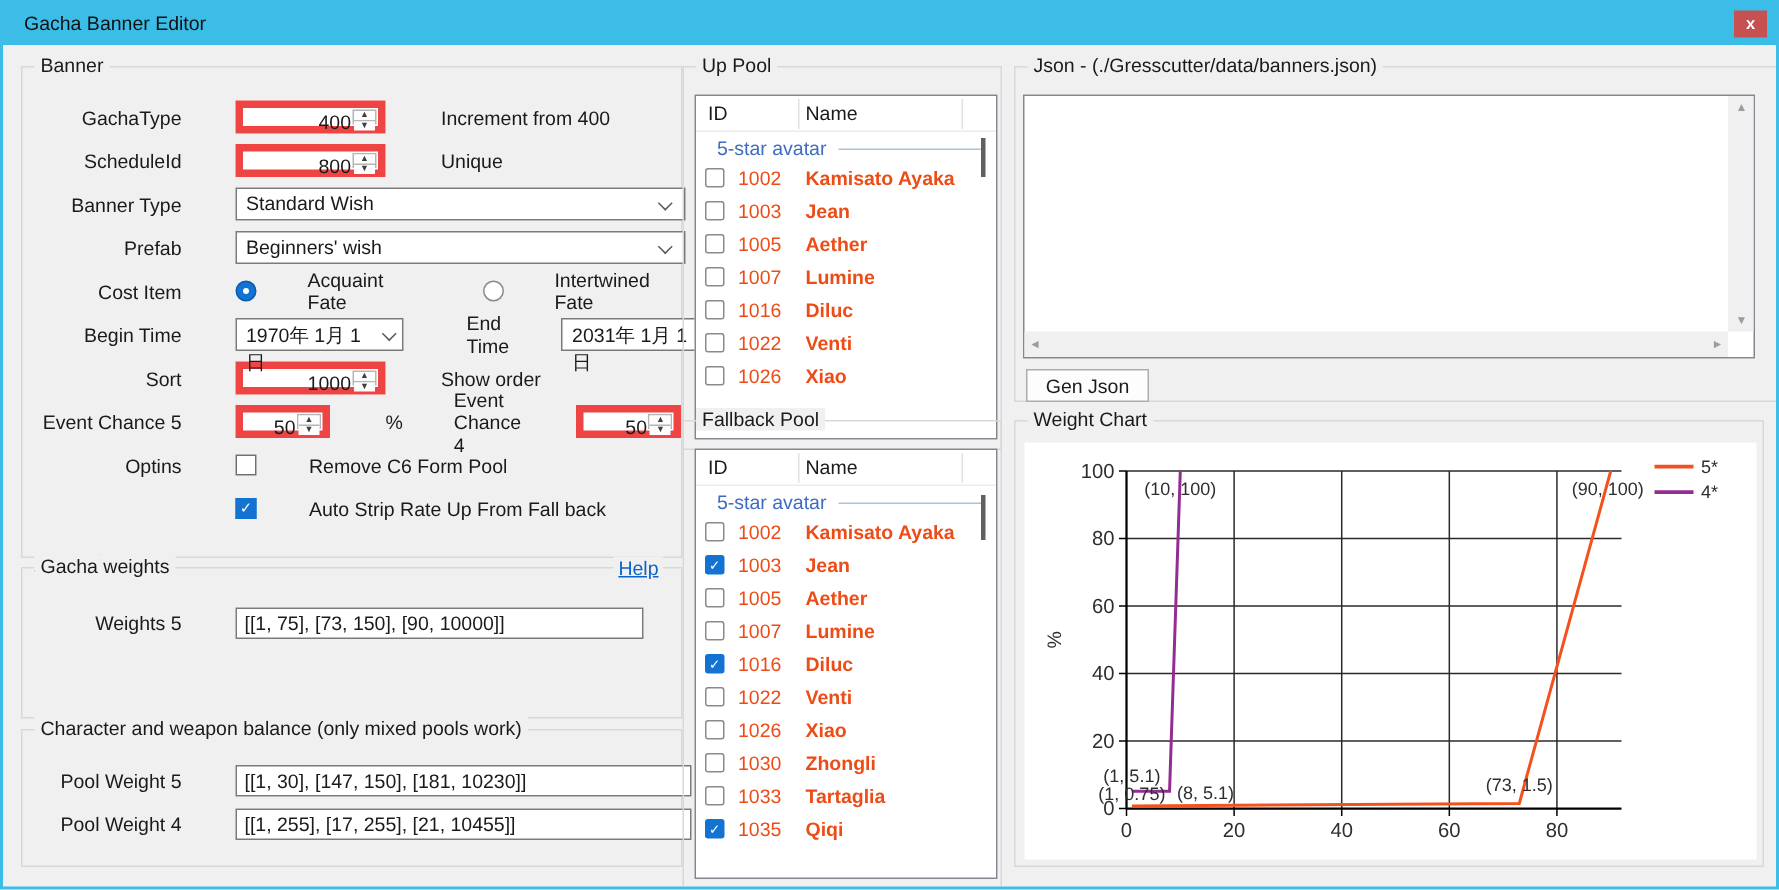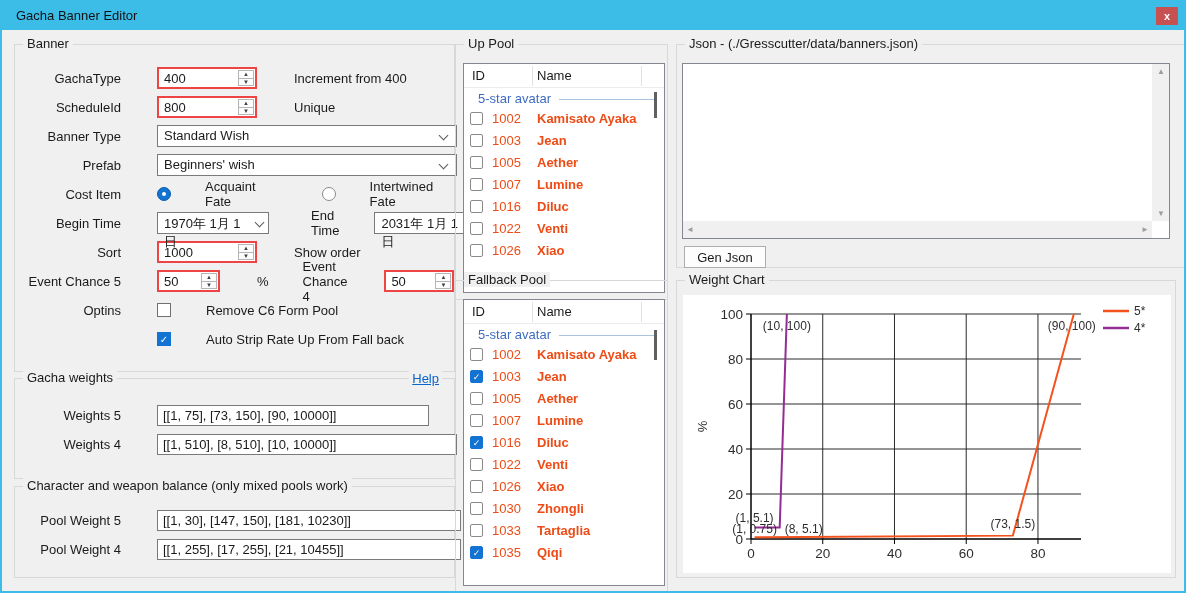--- a/index.html
+++ b/index.html
@@ -16,21 +16,21 @@
   
   .groupbox { position:absolute; border:1px solid #d8d8d8; }
   .gb-title { position:absolute; top:-9px; left:8px; background:#f0f0f0; padding:0 4px; font-size:13px; color:#1a1a1a; white-space:nowrap; }
 
   
   .rows { padding-top:22px; }
   .form-row { display:flex; align-items:center; height:22px; margin-bottom:7px;gap:28px; }
   .form-label { width:106px; text-align:right; margin-right:8px; white-space:nowrap; flex:none; }
   .hint { margin-left:9px; white-space:nowrap; }
 
-  .spin { display:flex; height:22px; border:2px solid #ef4444; background:#fff; flex:none; }
+  .spin { display:flex; height:22px; border:5px solid #ef4444; background:#fff; flex:none;text-align:right; }
   .spin-val { flex:1; padding:2px 0 0 5px; font-size:13px; }
   .spin-btns { width:16px; display:flex; flex-direction:column; margin:1px; border:1px solid #b5b5b5; }
   .spin-btn { flex:1; display:flex; align-items:center; justify-content:center; font-size:6px; color:#404040; background:#fdfdfd; }
   .spin-btn:first-child { border-bottom:1px solid #b5b5b5; }
 
   .combo { position:relative; height:22px; border:1px solid #7a7a7a; background:#fff; padding:2px 22px 0 6px; flex:none; }
   .chev { position:absolute; right:9px; top:6px; width:7px; height:7px; border-right:1.4px solid #5a5a5a; border-bottom:1.4px solid #5a5a5a; transform:rotate(45deg); }
   .date .chev { right:5px; }
 
   .radio { width:14px; height:14px; border-radius:50%; border:1px solid #8a8a8a; background:#fff; flex:none; margin-right:6px; position:relative; }
@@ -187,24 +187,20 @@
       </div>
     </div>
 
     <div class="groupbox" style="left:12px; top:348px; width:441px; height:101px;">
       <span class="gb-title">Gacha weights</span>
       <span class="link" style="position:absolute; top:-8px; right:12px; background:#f0f0f0; padding:0 3px;">Help</span>
       <div style="padding-top:25px;">
         <div class="form-row">
           <span class="form-label">Weights 5</span>
           <div class="textinput" style="width:272px;">[[1, 75], [73, 150], [90, 10000]]</div>
-        </div>
-        <div class="form-row">
-          <span class="form-label">Weights 4</span>
-          <div class="textinput" style="width:300px;">[[1, 510], [8, 510], [10, 10000]]</div>
         </div>
       </div>
     </div>
 
     <div class="groupbox" style="left:12px; top:456px; width:441px; height:92px;">
       <span class="gb-title">Character and weapon balance (only mixed pools work)</span>
       <div style="padding-top:22px;">
         <div class="form-row">
           <span class="form-label">Pool Weight 5</span>
           <div class="textinput" style="width:304px;">[[1, 30], [147, 150], [181, 10230]]</div>

